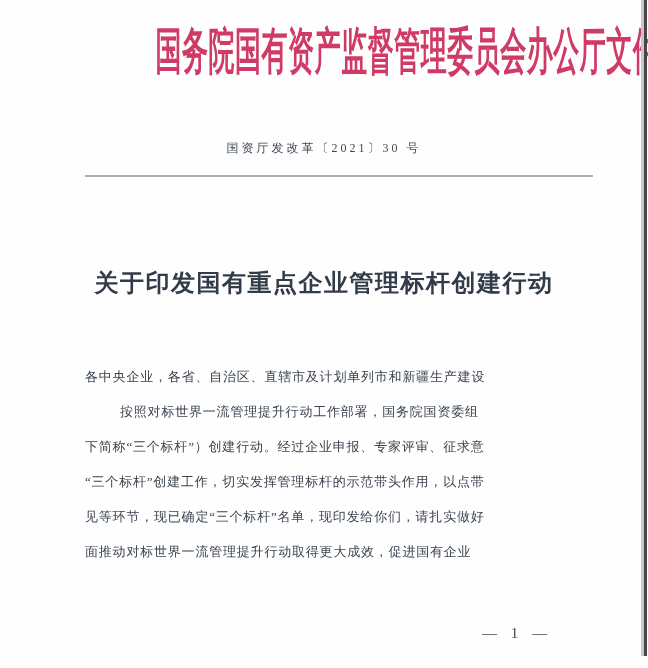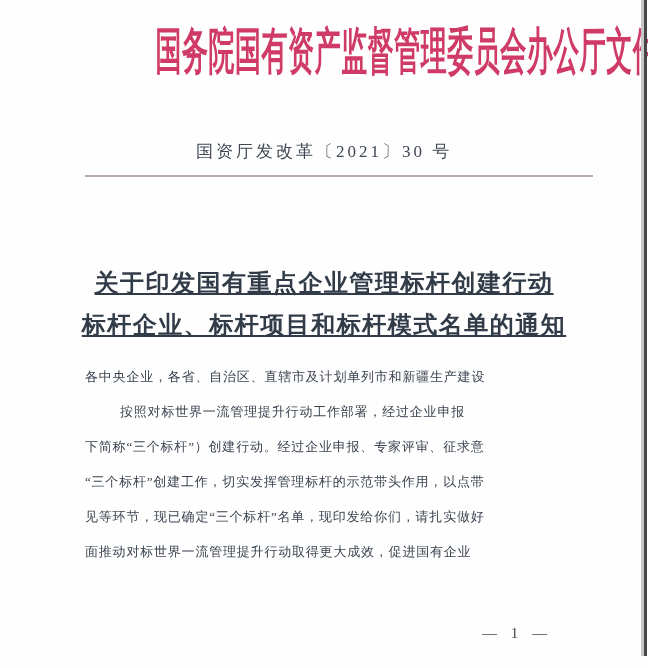--- a/index.html
+++ b/index.html
@@ -31,21 +31,21 @@
     transform-origin: center top;
     letter-spacing: 1px;
   }
   
   .doc-number {
     position: absolute;
     top: 140px;
     left: 0;
     width: 100%;
     text-align: center;
-    font-size: 17px;
+    font-size: 12px;
     letter-spacing: 3px;
     color: #3e4752;
   }
   
   .divider {
     position: absolute;
     top: 175px;
     left: 85px;
     width: 508px;
     height: 2px;
@@ -57,21 +57,20 @@
     position: absolute;
     top: 262px;
     left: 0;
     width: 100%;
     text-align: center;
     font-size: 24px;
     line-height: 42px;
     font-weight: bold;
     letter-spacing: 1.5px;
     color: #323b48;
-    text-decoration: underline;
   }
   
   .body-block {
     position: absolute;
     top: 359px;
     left: 85px;
     width: 520px;
     font-size: 13px;
     line-height: 35px;
     letter-spacing: 0.8px;
@@ -117,26 +116,25 @@
 <div class="page">
 
   <div class="agency-header">国务院国有资产监督管理委员会办公厅文件</div>
 
   <div class="doc-number">国资厅发改革〔2021〕30 号</div>
 
   <div class="divider"></div>
 
   <div class="doc-title">
     <div>关于印发国有重点企业管理标杆创建行动</div>
-    <div>标杆企业、标杆项目和标杆模式名单的通知</div>
   </div>
 
   <div class="body-block">
     <div class="body-line">各中央企业，各省、自治区、直辖市及计划单列市和新疆生产建设</div>
-    <div class="body-line indent">按照对标世界一流管理提升行动工作部署，经过企业申报</div>
+    <div class="body-line indent">按照对标世界一流管理提升行动工作部署，国务院国资委组</div>
     <div class="body-line">下简称“三个标杆”）创建行动。经过企业申报、专家评审、征求意</div>
     <div class="body-line">“三个标杆”创建工作，切实发挥管理标杆的示范带头作用，以点带</div>
     <div class="body-line">见等环节，现已确定“三个标杆”名单，现印发给你们，请扎实做好</div>
     <div class="body-line">面推动对标世界一流管理提升行动取得更大成效，促进国有企业</div>
   </div>
 
   <div class="page-number">— 1 —</div>
 
   <div class="edge-light"></div>
   <div class="edge-dark"></div>

